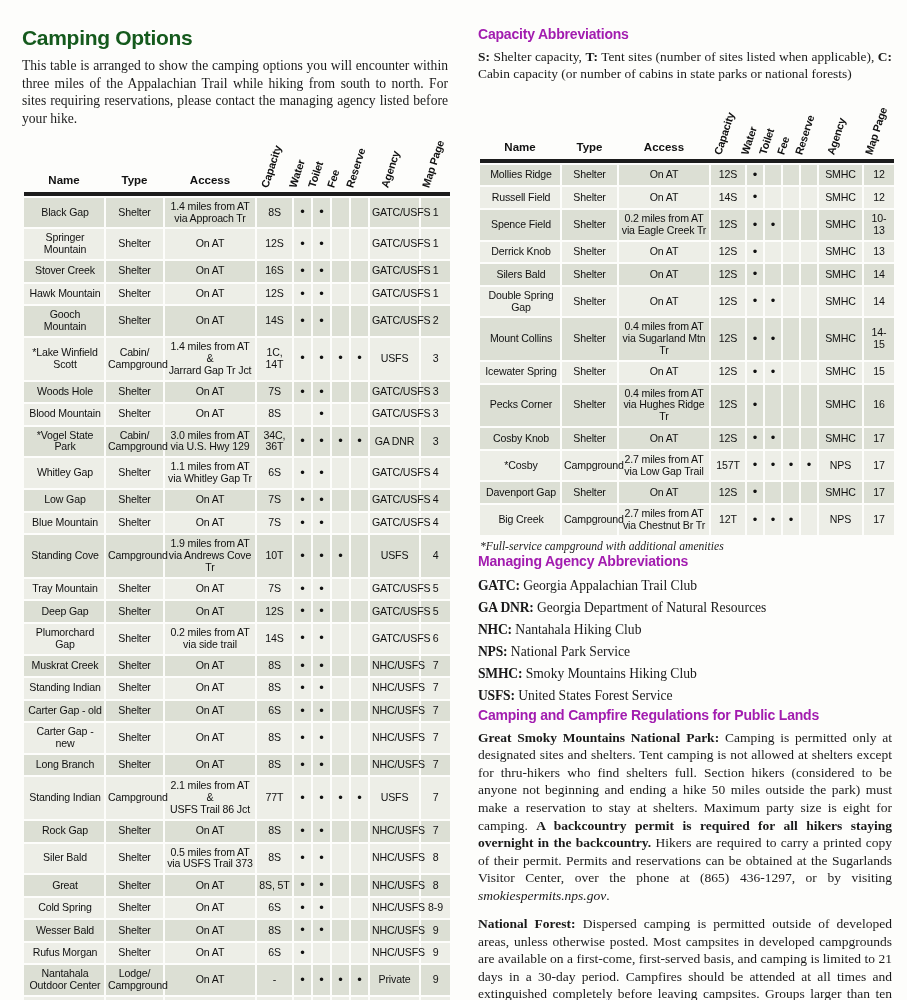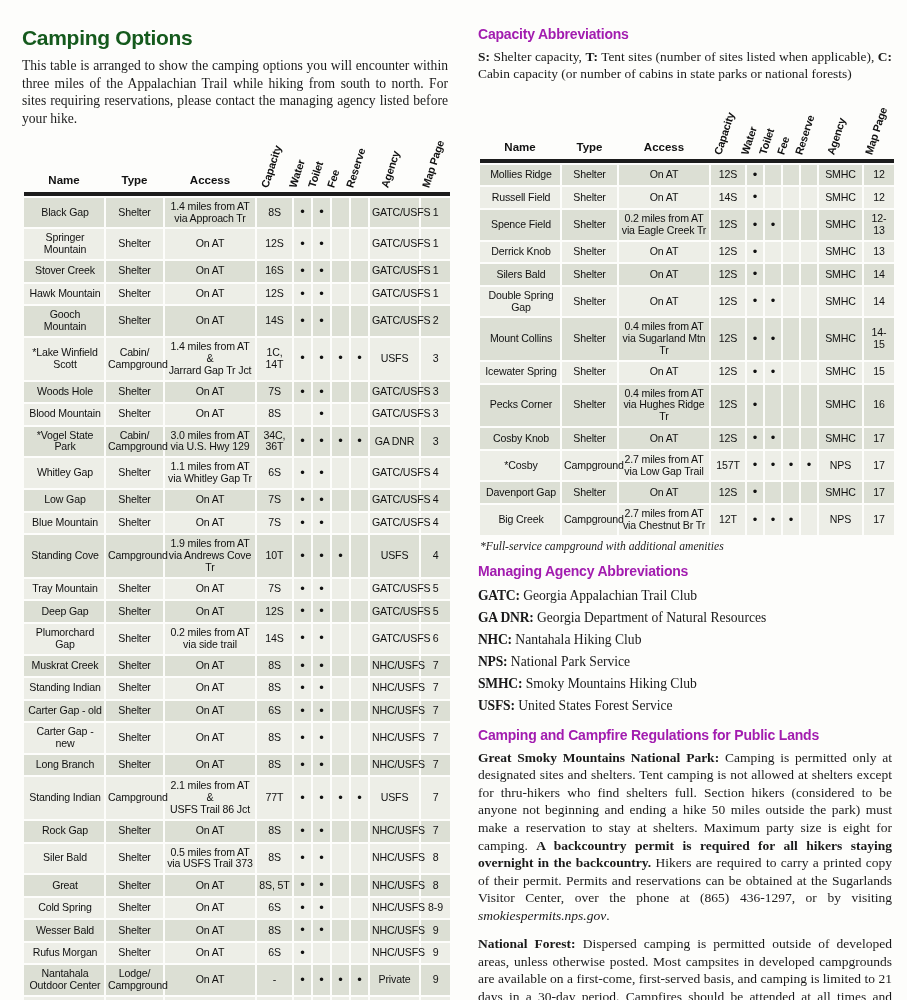--- a/index.html
+++ b/index.html
@@ -26,23 +26,23 @@
   .h-rot span { position:absolute; bottom:1px; left:calc(50% - 5px); transform:rotate(-72deg); transform-origin:0 100%; white-space:nowrap; font-size:10.8px; letter-spacing:-0.2px; }
   td.rule { height:4px; background:#1c1c1c; padding:0; }
 
   td { font-family:"Liberation Sans", sans-serif; font-size:10.6px; line-height:1.12; letter-spacing:-0.15px; color:#111; padding:3px 2px; vertical-align:middle; text-align:center; }
   .row-dark td  { background:#dcdfd4; }
   .row-light td { background:#edeee7; }
   td.c-name { text-align:center; padding-left:4px; }
   td.c-type, td.c-access, td.c-agency { white-space:pre-line; }
   td.c-dot { font-size:13px; }
 
-  .footnote { font-size:11.6px; font-style:italic; margin:3px 0 10px 2px; }
-
-  .agency-list { margin-bottom:10px; }
+  .footnote { font-size:11.6px; font-style:italic; margin:3px 0 0 2px; }
+
+  .agency-list { }
   .agency-item { font-size:13.6px; line-height:1.62; }
   .agency-item b { letter-spacing:-0.2px; }
 
   .reg-para { font-size:13.5px; line-height:1.3; text-align:justify; margin-bottom:11px; }
   .rt-b { font-weight:bold; }
   .rt-i { font-style:italic; }
 </style>
 </head>
 <body>
 
@@ -550,21 +550,21 @@
             <td class="c-name">Spence Field</td>
             <td class="c-type">Shelter</td>
             <td class="c-access">0.2 miles from AT
 via Eagle Creek Tr</td>
             <td class="c-cap">12S</td>
             <td class="c-dot">•</td>
             <td class="c-dot">•</td>
             <td class="c-dot"></td>
             <td class="c-dot"></td>
             <td class="c-agency">SMHC</td>
-            <td class="c-page">12-13</td>
+            <td class="c-page">10-13</td>
           </tr>
           <tr class="row-light">
             <td class="c-name">Derrick Knob</td>
             <td class="c-type">Shelter</td>
             <td class="c-access">On AT</td>
             <td class="c-cap">12S</td>
             <td class="c-dot">•</td>
             <td class="c-dot"></td>
             <td class="c-dot"></td>
             <td class="c-dot"></td>

